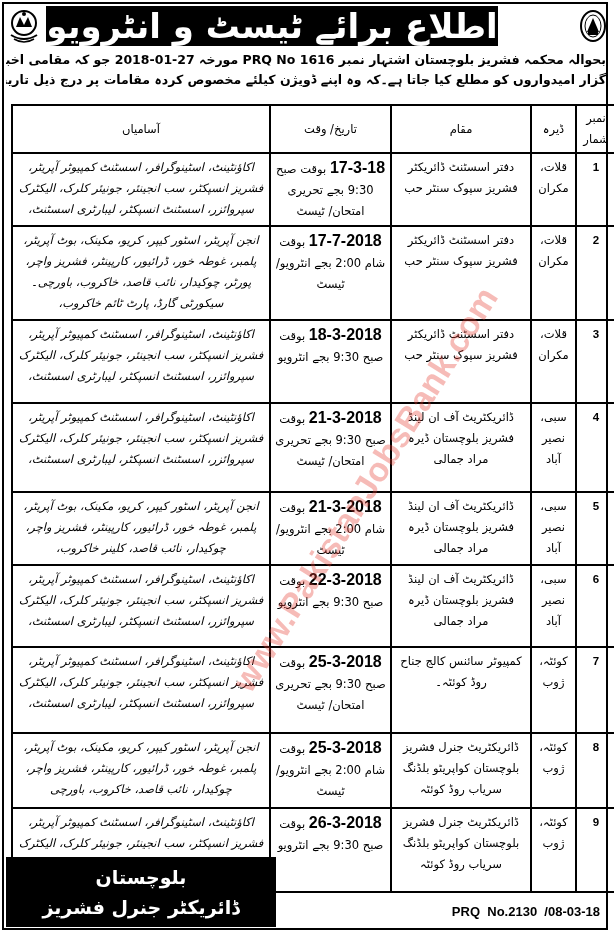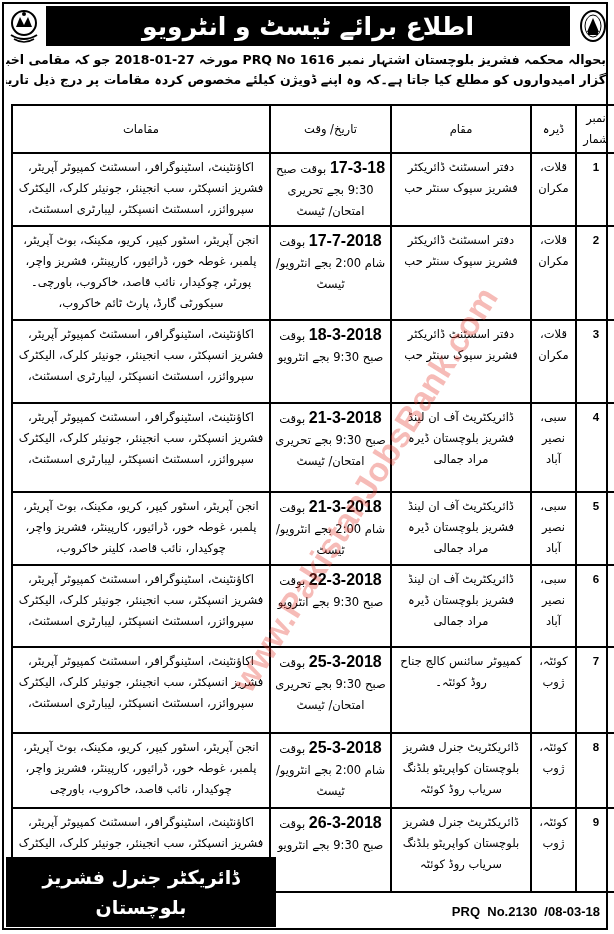--- a/index.html
+++ b/index.html
@@ -11,44 +11,44 @@
       position: absolute; left: 2px; top: 2px; width: 606px; height: 928px;
       border: 2px solid #000; box-sizing: border-box;
     }
     .logo {
       position: absolute; top: 6px; width: 36px; height: 40px;
       display: flex; align-items: center; justify-content: center;
     }
     .logo-left { left: 6px; }
     .logo-right { left: 575px; }
     .title-bar {
-      position: absolute; left: 46px; top: 6px; width: 524px; height: 40px;
+      position: absolute; left: 46px; top: 6px; width: 452px; height: 40px;
       background: #000; color: #fff; direction: rtl;
       display: flex; align-items: center; justify-content: center;
-      font-family: "DejaVu Sans", sans-serif; font-weight: bold; font-size: 25px;
+      font-family: "DejaVu Sans", sans-serif; font-weight: bold; font-size: 34px;
       letter-spacing: 1px;
     }
     .intro {
       position: absolute; left: 6px; top: 50px; width: 600px;
       direction: rtl; text-align: justify; text-align-last: right;
       font-size: 12.5px; line-height: 20px; font-weight: bold;
     }
     .intro p { margin: 0; white-space: nowrap; overflow: hidden; }
     table.sched {
       position: absolute; left: 11px; top: 104px; width: 604px;
       border-collapse: collapse; direction: rtl; table-layout: fixed;
     }
     table.sched th, table.sched td {
       border: 2px solid #000; vertical-align: top; text-align: center;
       font-size: 11.5px; line-height: 21px; padding: 3px 4px; overflow: hidden;
     }
     table.sched th { height: 16px; padding: 2px 4px; font-weight: normal; vertical-align: middle; }
     td.no { font-family: "Liberation Sans", sans-serif; font-weight: bold; font-size: 13px; }
     td.dt .d { font-family: "Liberation Sans", sans-serif; font-weight: bold; font-size: 16px; }
-    td.posts { text-align: center; }
+    td.posts { text-align: center; font-style: italic; }
     .row-1 td { height: 57px; }
     .row-2 td { height: 86px; }
     .row-3 td { height: 75px; }
     .row-4 td { height: 81px; }
     .row-5 td { height: 60px; }
     .row-6 td { height: 74px; }
     .row-7 td { height: 78px; }
     .row-8 td { height: 67px; }
     .row-9 td { height: 76px; }
     .watermark {
@@ -110,21 +110,21 @@
     <col style="width:140px">
     <col style="width:121px">
     <col style="width:258px">
   </colgroup>
   <thead>
     <tr>
       <th>نمبر شمار</th>
       <th>ڈیرہ</th>
       <th>مقام</th>
       <th>تاریخ/ وقت</th>
-      <th>مقامات</th>
+      <th>آسامیاں</th>
     </tr>
   </thead>
   <tbody>
     <tr class="row-1">
       <td class="no">1</td>
       <td>قلات، مکران</td>
       <td>دفتر اسسٹنٹ ڈائریکٹر فشریز سپوک سنٹر حب</td>
       <td class="dt"><span class="d">17-3-18</span> <span>بوقت صبح 9:30 بجے تحریری امتحان/ ٹیسٹ</span></td>
       <td class="posts">اکاؤنٹینٹ، اسٹینوگرافر، اسسٹنٹ کمپیوٹر آپریٹر، فشریز انسپکٹر، سب انجینئر، جونیئر کلرک، الیکٹرک سپروائزر، اسسٹنٹ انسپکٹر، لیبارٹری اسسٹنٹ،</td>
     </tr>
@@ -183,17 +183,17 @@
       <td>ڈائریکٹریٹ جنرل فشریز بلوچستان کواپریٹو بلڈنگ سریاب روڈ کوئٹہ</td>
       <td class="dt"><span class="d">26-3-2018</span> <span>بوقت صبح 9:30 بجے انٹرویو</span></td>
       <td class="posts">اکاؤنٹینٹ، اسٹینوگرافر، اسسٹنٹ کمپیوٹر آپریٹر، فشریز انسپکٹر، سب انجینئر، جونیئر کلرک، الیکٹرک سپروائزر، اسسٹنٹ انسپکٹر، لیبارٹری اسسٹنٹ،</td>
     </tr>
   </tbody>
 </table>
 
 <div class="watermark">www.PakistanJobsBank.com</div>
 
 <div class="sig-box">
+  <div>بلوچستان</div>
   <div>ڈائریکٹر جنرل فشریز</div>
-  <div>بلوچستان</div>
 </div>
 
 <div class="prq">PRQ  No.2130  /08-03-18</div>
 
 </body></html>

